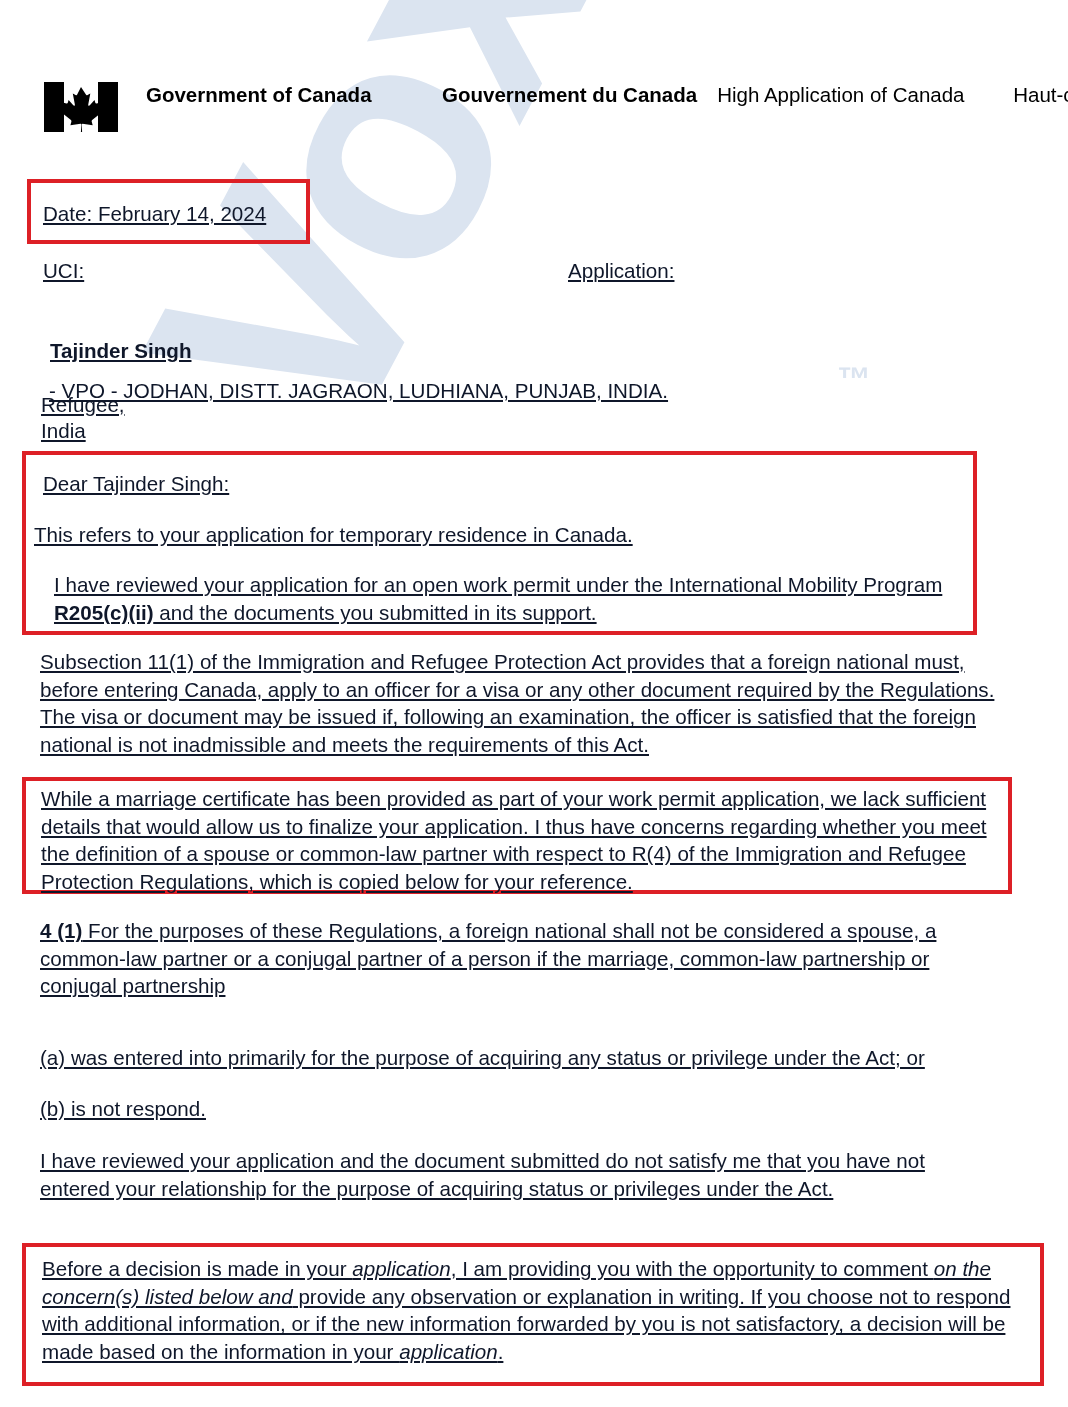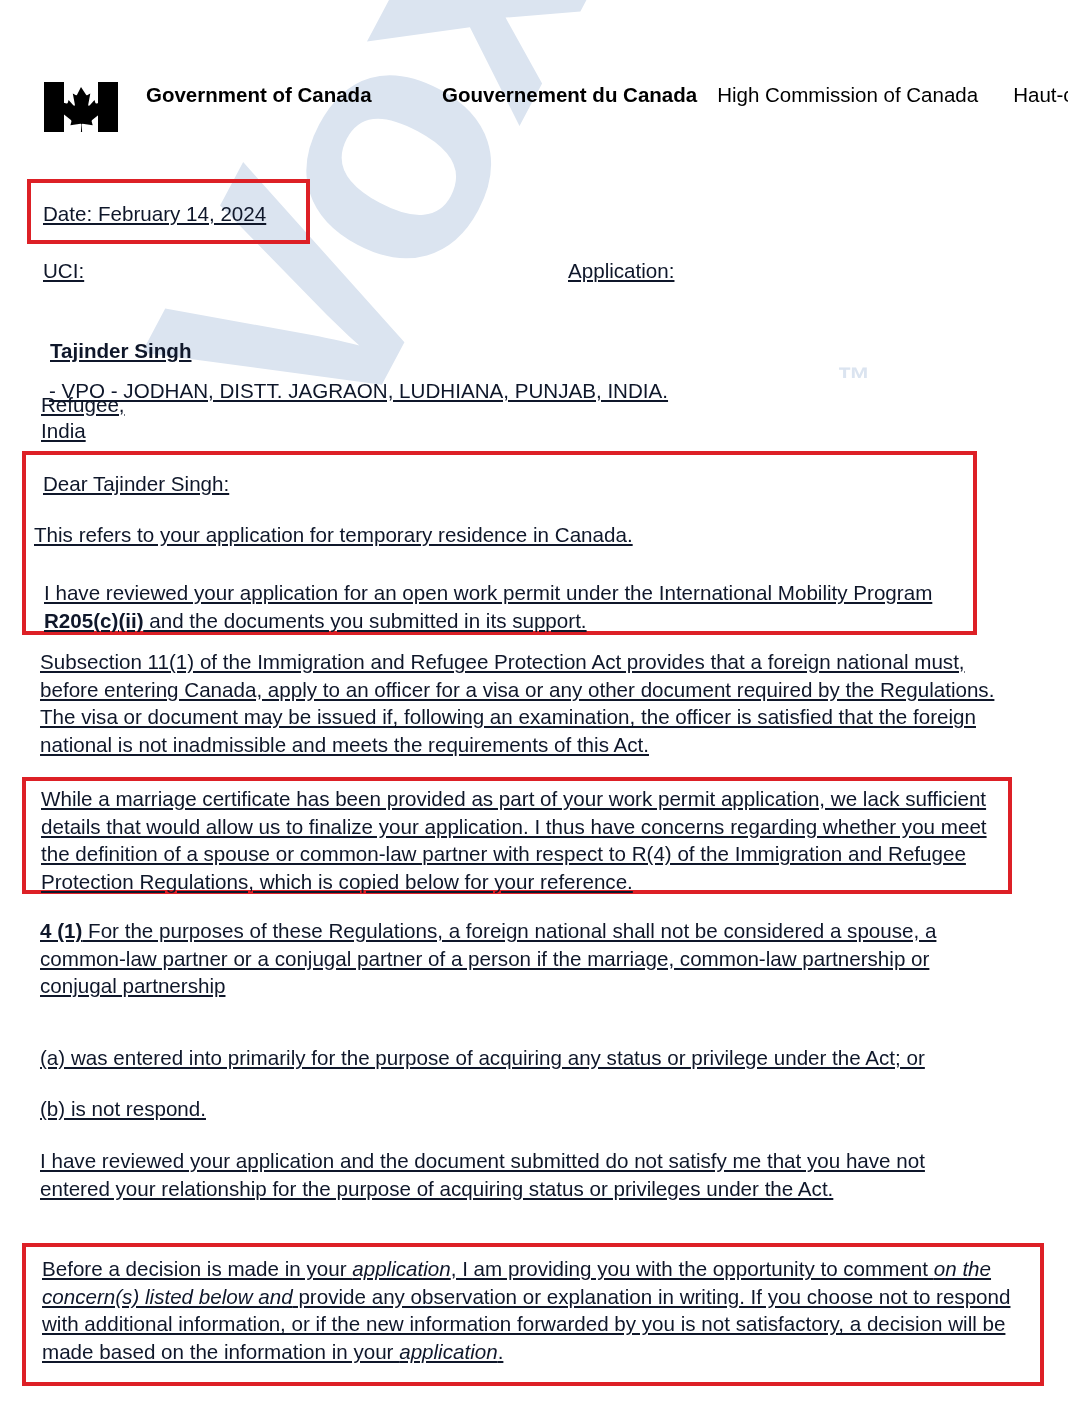--- a/index.html
+++ b/index.html
@@ -124,21 +124,21 @@
   #uci-text       { left: 43px;  top: 257px;  white-space: nowrap; }
   #application-text { left: 568px; top: 257px; white-space: nowrap; }
 
   #addressee-name { left: 50px;  top: 337px;  white-space: nowrap; }
   #addressee-line1{ left: 43px;  top: 377px;  white-space: nowrap; margin-left: 6px; }
   #addressee-line2{ left: 41px;  top: 391px;  white-space: nowrap; }
   #addressee-line3{ left: 41px;  top: 417px;  white-space: nowrap; }
 
   #salutation     { left: 43px;  top: 470px;  white-space: nowrap; }
   #refers-para    { left: 34px;  top: 521px;  width: 920px; }
-  #reviewed-para  { left: 44px;  top: 571px;  width: 912px; margin-top: 8px; }
+  #reviewed-para  { left: 54px;  top: 571px;  width: 912px; }
 
   #subsection-para{ left: 40px;  top: 648px;  width: 980px; }
 
   #marriage-para  { left: 41px;  top: 785px;  width: 962px; }
 
   #reg-para       { left: 40px;  top: 917px;  width: 970px; }
   #clause-a       { left: 40px;  top: 1024px; width: 975px; margin-top: 20px; }
   #clause-b       { left: 40px;  top: 1095px; width: 960px; }
   #reviewed2-para { left: 40px;  top: 1147px; width: 960px; }
 
@@ -161,21 +161,21 @@
         <rect x="0" y="0" width="20" height="50" fill="#000000"></rect>
         <rect x="54" y="0" width="20" height="50" fill="#000000"></rect>
         <path fill="#000000" d="M37 5 L33.2 12.6 C32.8 13.4 32.2 13.3 31.5 12.9 L28.8 11.5 L30.8 22.2 C31.2 24.1 29.9 24.1 29.3 23.3 L24.6 18.0 L23.8 20.7 C23.7 21.1 23.3 21.5 22.5 21.4 L16.6 20.1 L18.1 25.8 C18.5 27.1 18.8 27.6 17.8 27.9 L15.6 28.9 L26.3 37.6 C27.2 38.3 27.7 38.8 27.3 40.1 L26.4 43.2 C29.9 42.8 33.1 42.2 36.6 41.8 C36.9 41.8 37.4 42.2 37.4 42.6 L36.9 50 L38.1 50 L37.8 42.6 C37.8 42.2 38.2 41.8 38.5 41.8 C42.0 42.2 45.2 42.8 48.7 43.2 L47.8 40.1 C47.4 38.8 47.9 38.3 48.8 37.6 L59.5 28.9 L57.3 27.9 C56.3 27.6 56.6 27.1 57.0 25.8 L58.5 20.1 L52.6 21.4 C51.8 21.5 51.4 21.1 51.3 20.7 L50.5 18.0 L45.8 23.3 C45.2 24.1 43.9 24.1 44.3 22.2 L46.3 11.5 L43.6 12.9 C42.9 13.3 42.3 13.4 41.9 12.6 Z"></path>
       </svg>
       <div class="wordmark-col">
         <div class="wordmark-row">
           <span class="wm-en wm-bold">Government of Canada</span>
           <span class="wm-fr wm-bold">Gouvernement du Canada</span>
         </div>
         <div class="wordmark-row">
-          <span class="wm-en">High Commission of Canada</span>
+          <span class="wm-en">High Application of Canada</span>
           <span class="wm-fr">Haut-commissariat du While</span>
         </div>
       </div>
     </div>
 
     <div class="redbox" id="date-box"></div>
     <div class="redbox" id="salut-box"></div>
     <div class="redbox" id="marr-box"></div>
     <div class="redbox" id="before-box"></div>
 

